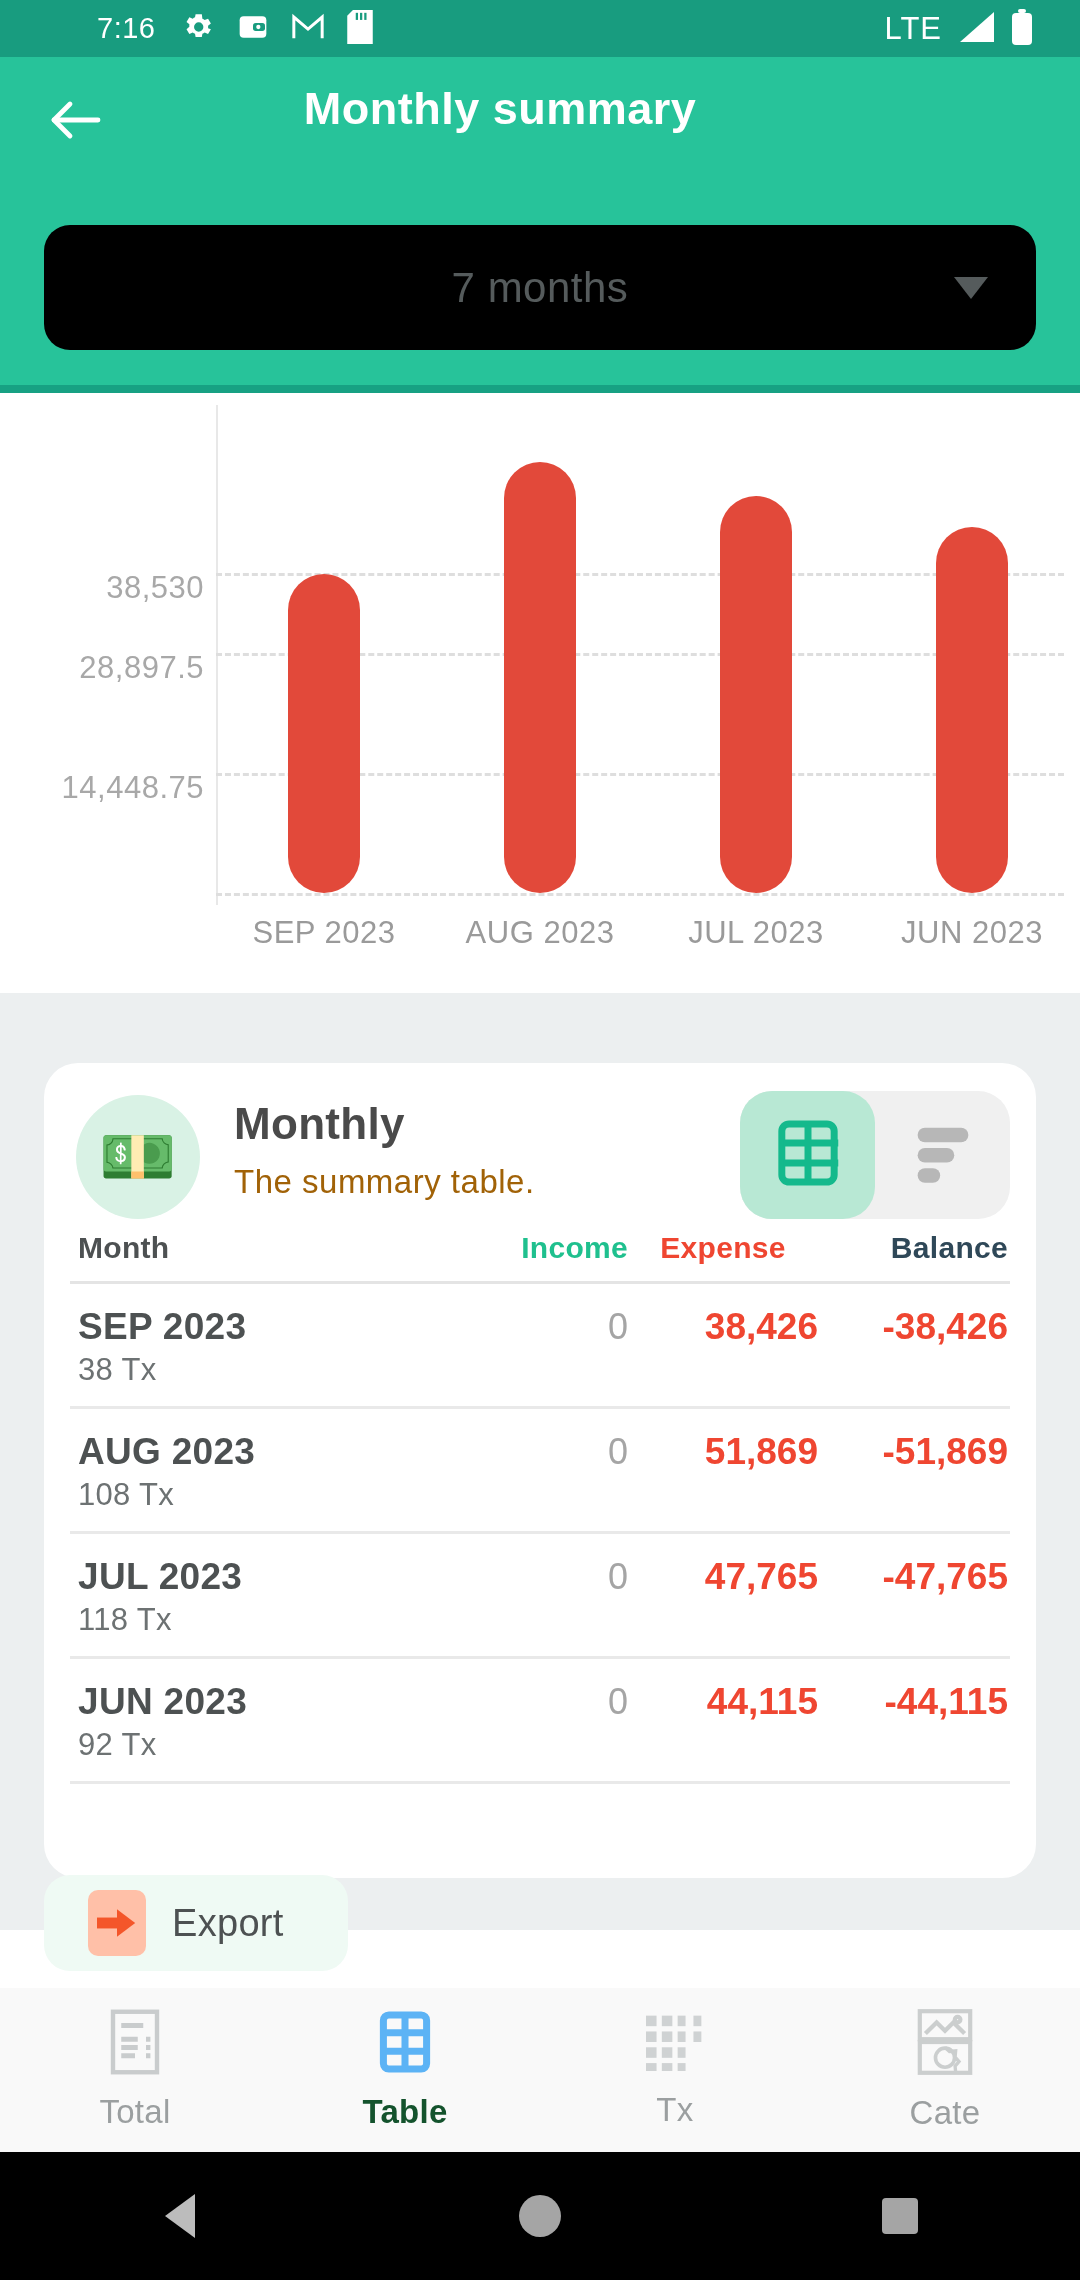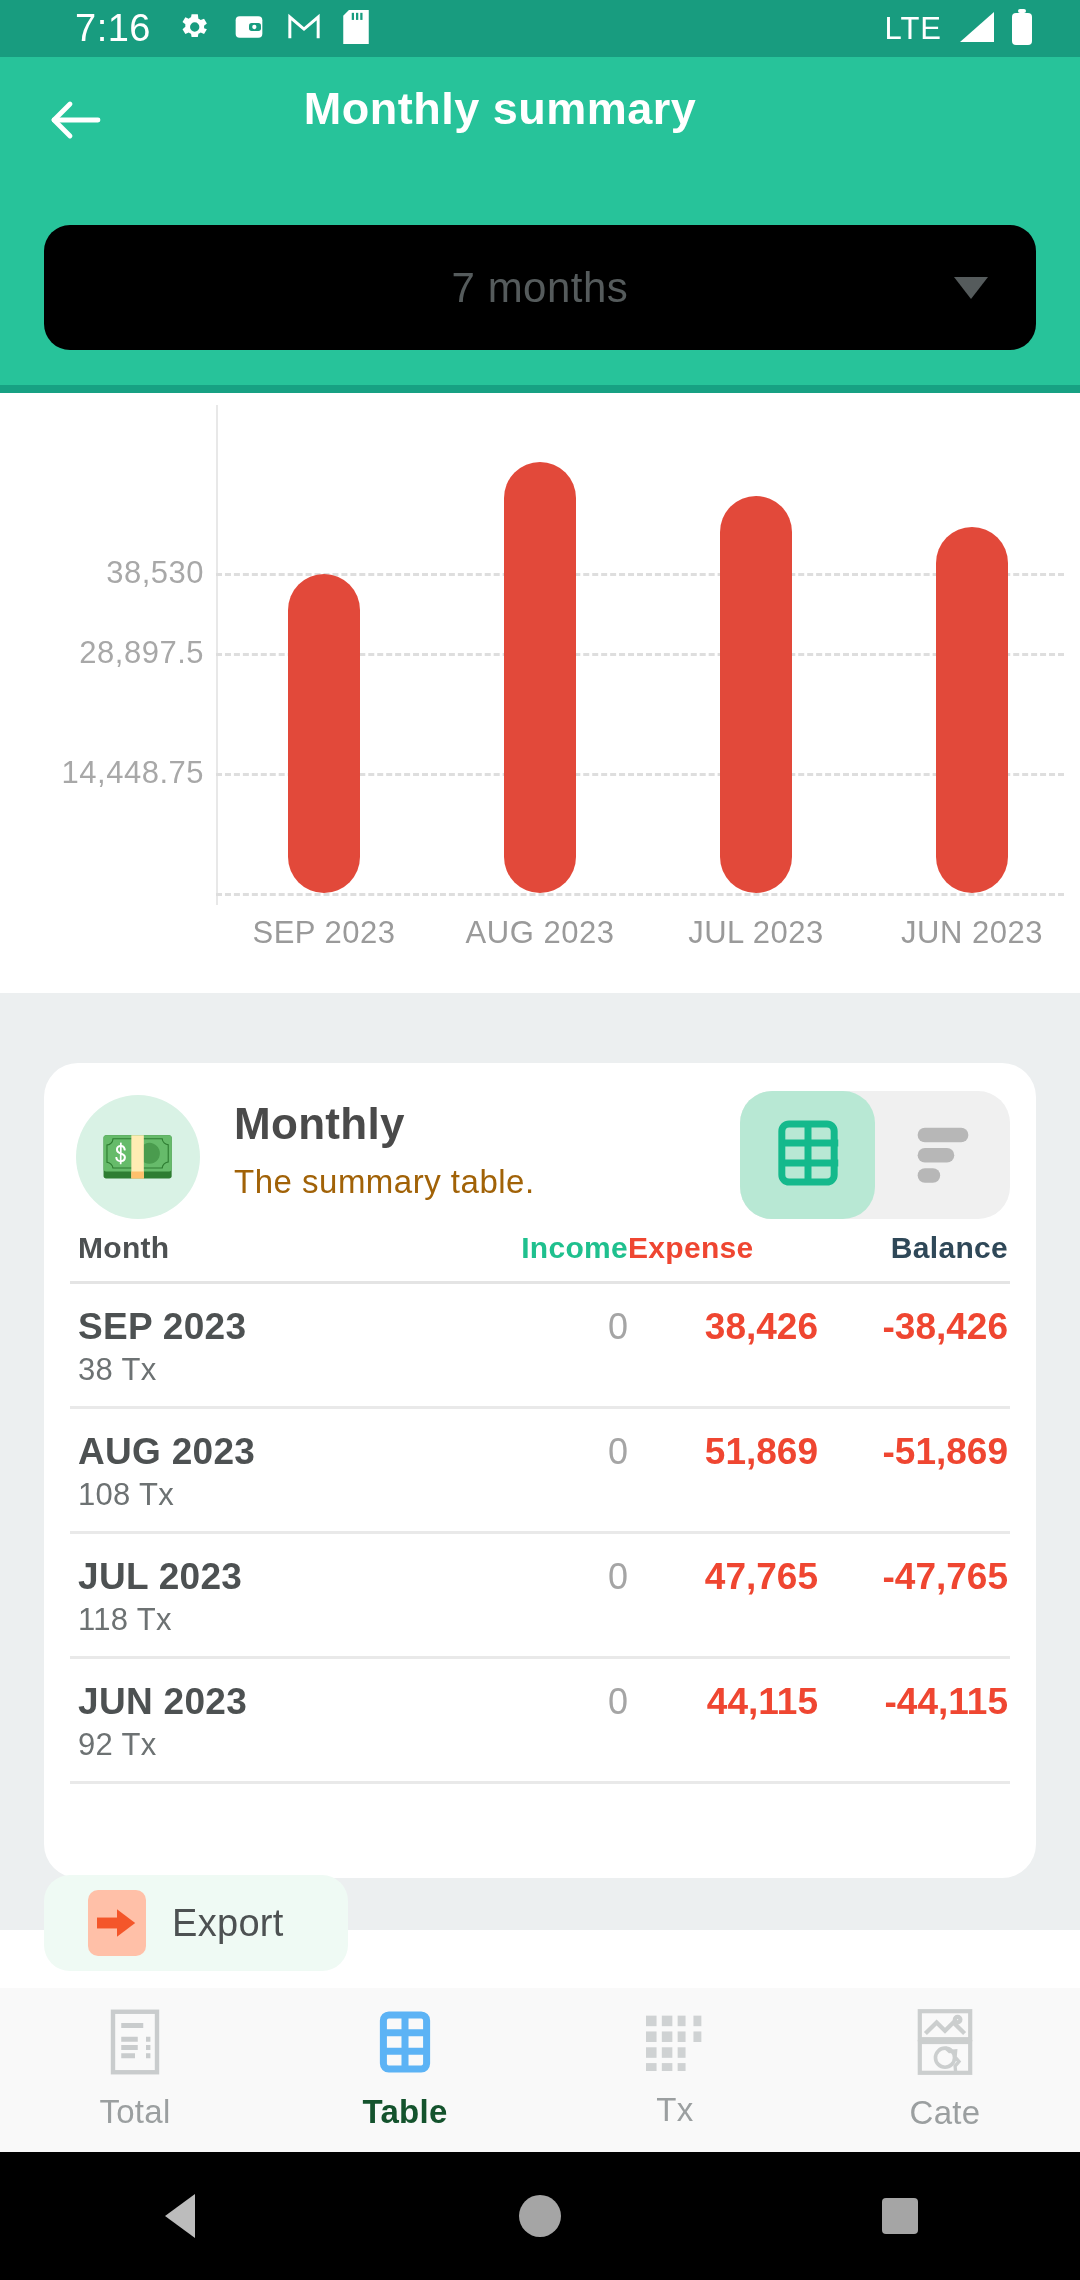--- a/index.html
+++ b/index.html
@@ -12,21 +12,21 @@
   }
 
   
   .statusbar{
     position:absolute; top:0; left:0; width:1080px; height:57px;
     background:#189c7f;
     display:flex; align-items:center;
     padding:0 30px;
     color:#ffffff;
   }
-  .sb-time{ font-size:38px; letter-spacing:.5px; margin-left:45px; font-weight:400;}
+  .sb-time{ font-size:29px; letter-spacing:.5px; margin-left:67px; font-weight:400;}
   .sb-icons{ display:flex; align-items:center; gap:22px; margin-left:26px;}
   .sb-right{ margin-left:auto; display:flex; align-items:center; gap:14px; margin-right:16px;}
   .sb-lte{ font-size:31px; letter-spacing:1px; }
 
   
   .header{
     position:absolute; top:57px; left:0; width:1080px; height:335px;
     background:#27c39a;
   }
   .hdr-top{ position:relative; height:125px; }
@@ -74,21 +74,21 @@
   .chart-inner{ position:relative; width:1080px; height:600px; }
   .y-axis-line{
     position:absolute; left:216px; top:12px; width:2px; height:500px;
     background:#e8e8e8;
   }
   .ylabel{
     position:absolute; right:0; width:auto;
     font-size:31px; color:#a8a8a8; letter-spacing:.5px;
     transform:translateY(-50%);
   }
-  .ylabels{ position:absolute; left:0; top:0; width:204px; height:520px;text-align:center; }
+  .ylabels{ position:absolute; left:0; top:15px; width:204px; height:520px;text-align:center; }
   .gridline{
     position:absolute; left:216px; width:848px; height:0;
     border-top:3px dashed #dedede;
   }
   .plot{
     position:absolute; left:216px; top:0; width:864px; height:500px;
   }
   .bar{
     position:absolute; bottom:0;
     width:72px;
@@ -154,21 +154,21 @@
   .tbl{
     position:absolute; left:26px; top:168px; width:940px;
   }
   .tbl-head{
     display:flex; align-items:flex-end; padding:0 8px 16px 8px;
     border-bottom:3px solid #e4e4e4;
   }
   .th{ font-size:30px; font-weight:bold; letter-spacing:.3px; }
   .th-month{ flex:0 0 330px; color:#4d5152; }
   .th-income{ flex:0 0 220px; text-align:right; color:#1fc08e; }
-  .th-expense{ flex:0 0 190px; text-align:left; color:#ef4631; }
+  .th-expense{ flex:0 0 190px; text-align:center; color:#ef4631; }
   .th-balance{ flex:0 0 190px; text-align:right; color:#2f4858; }
 
   .row{
     padding:22px 8px 18px 8px;
     border-bottom:3px solid #e9e9e9;
     position:relative;
   }
   .row-main{ display:flex; align-items:center; }
   .c-month{ flex:0 0 330px; font-size:37px; font-weight:bold; color:#4d5152; letter-spacing:.3px;}
   .c-income{ flex:0 0 220px; text-align:right; font-size:36px; color:#a5a5a5; }

